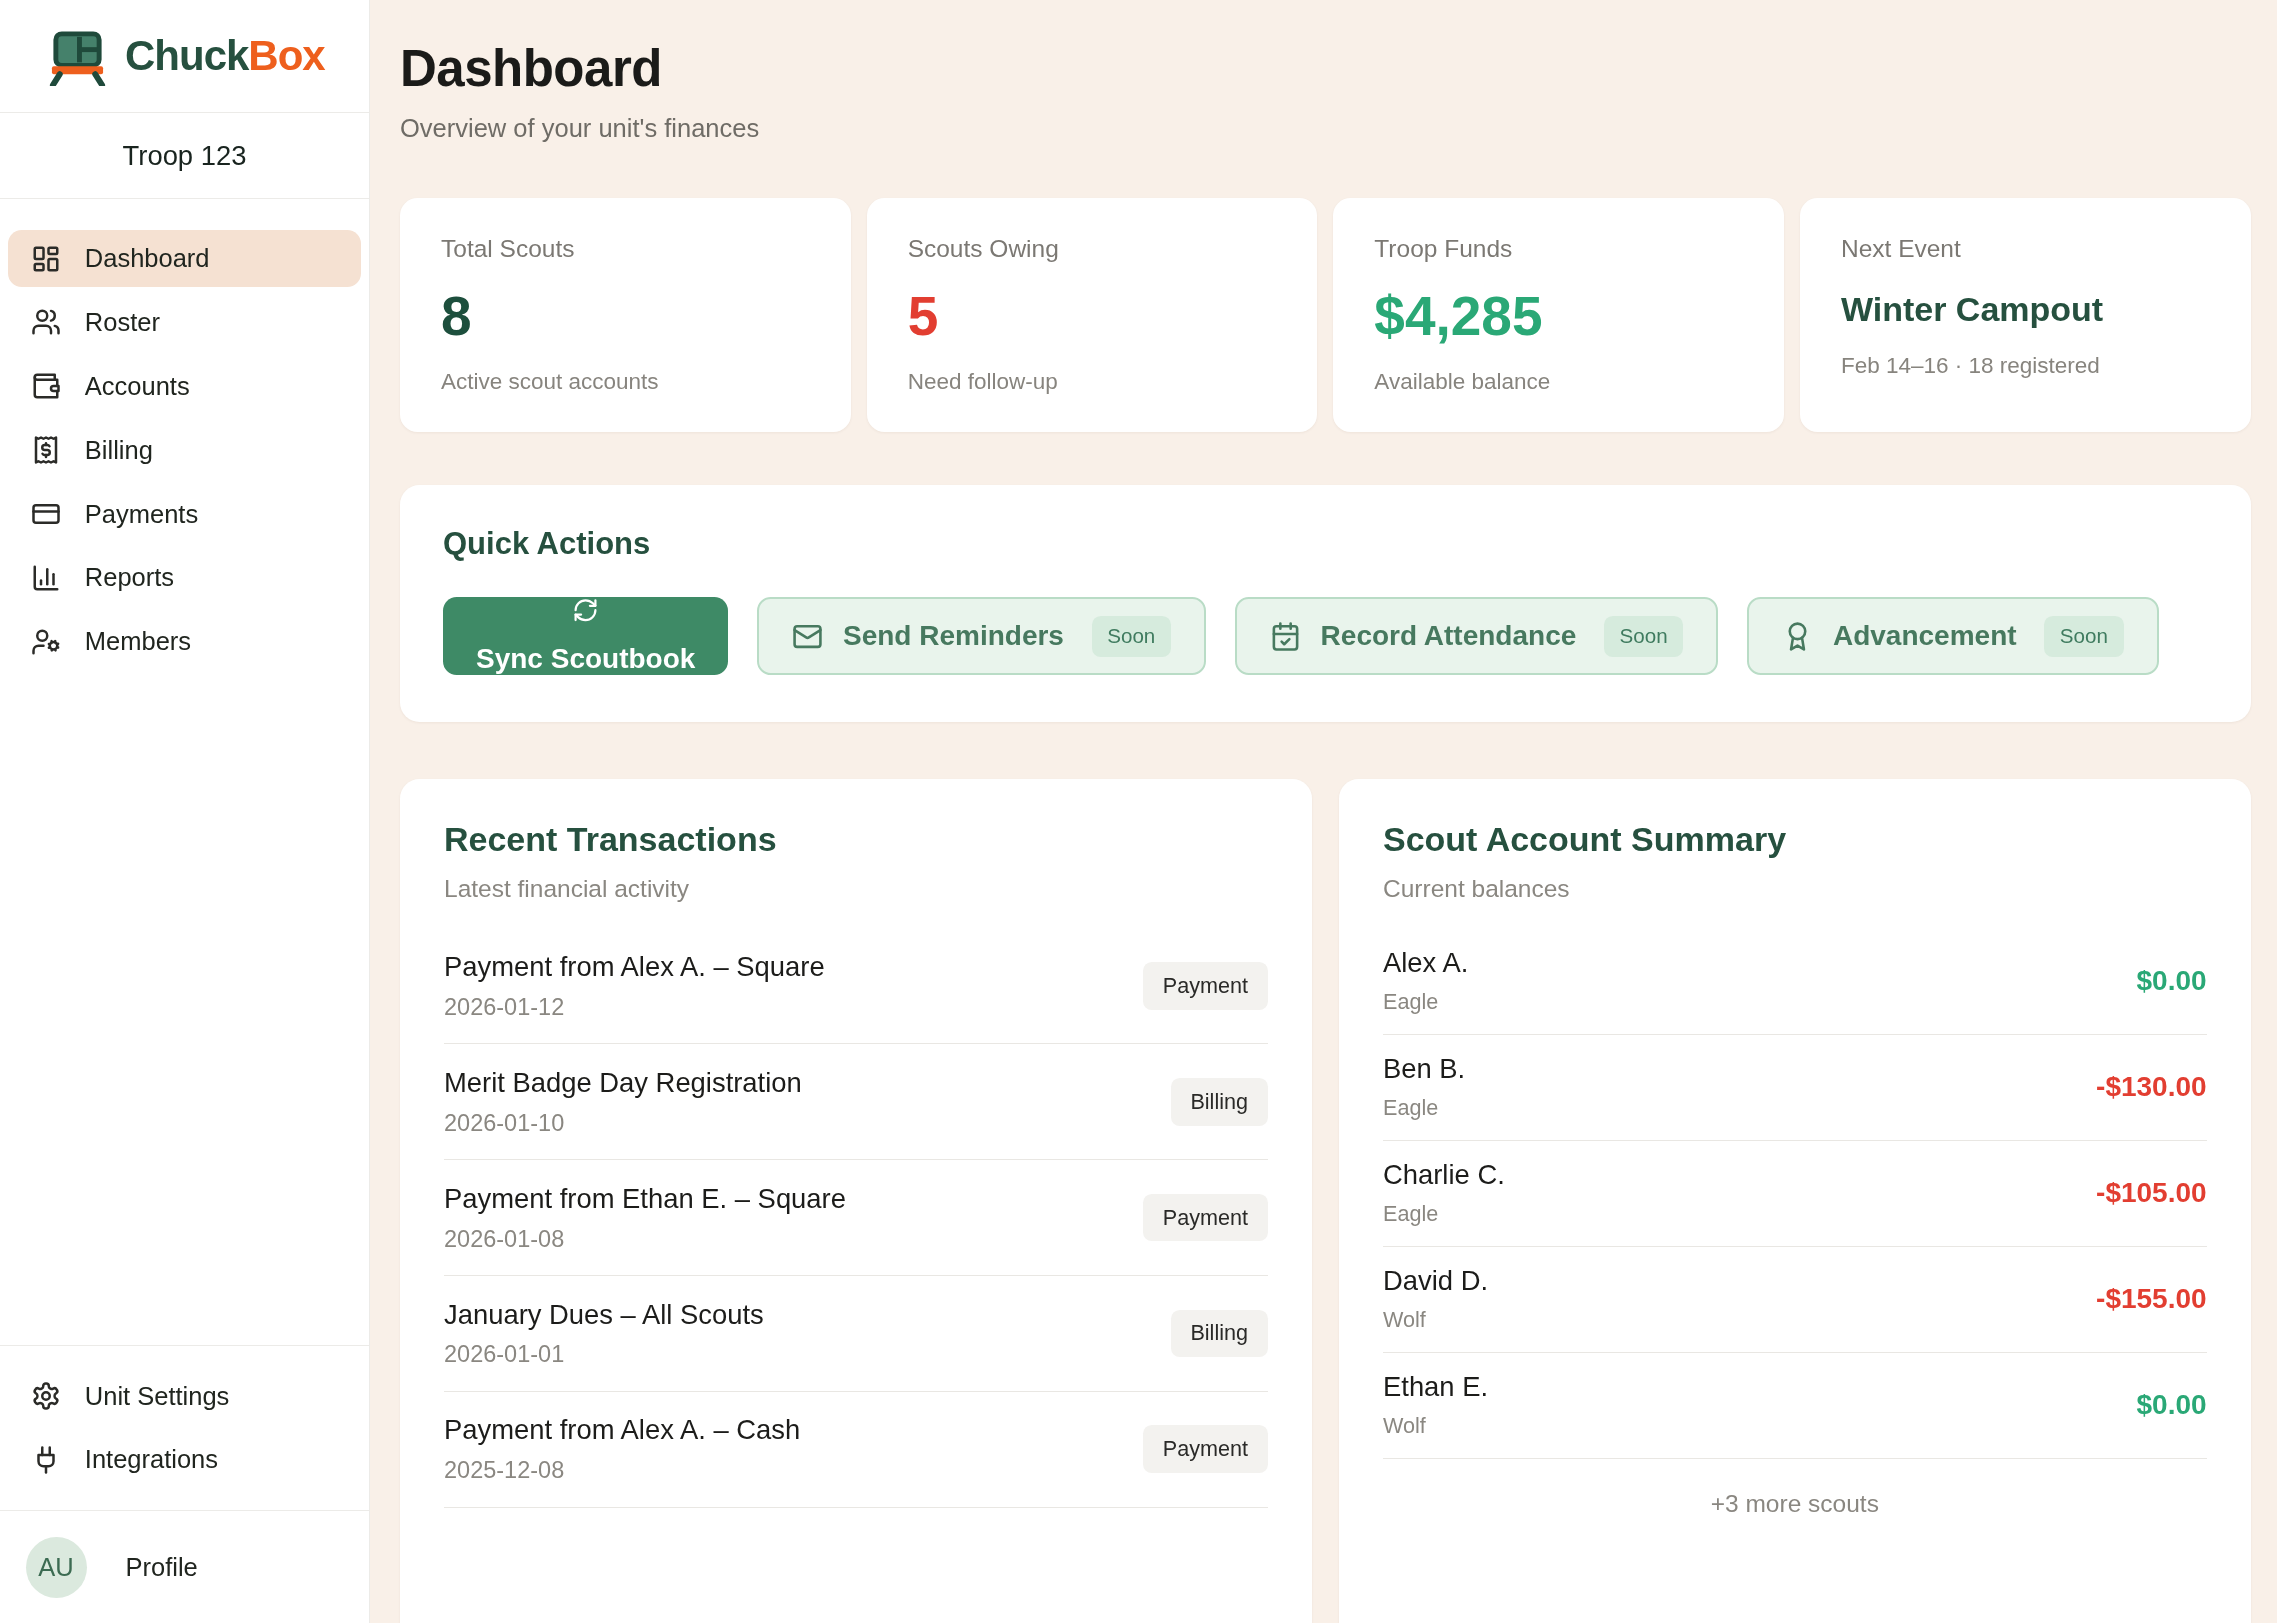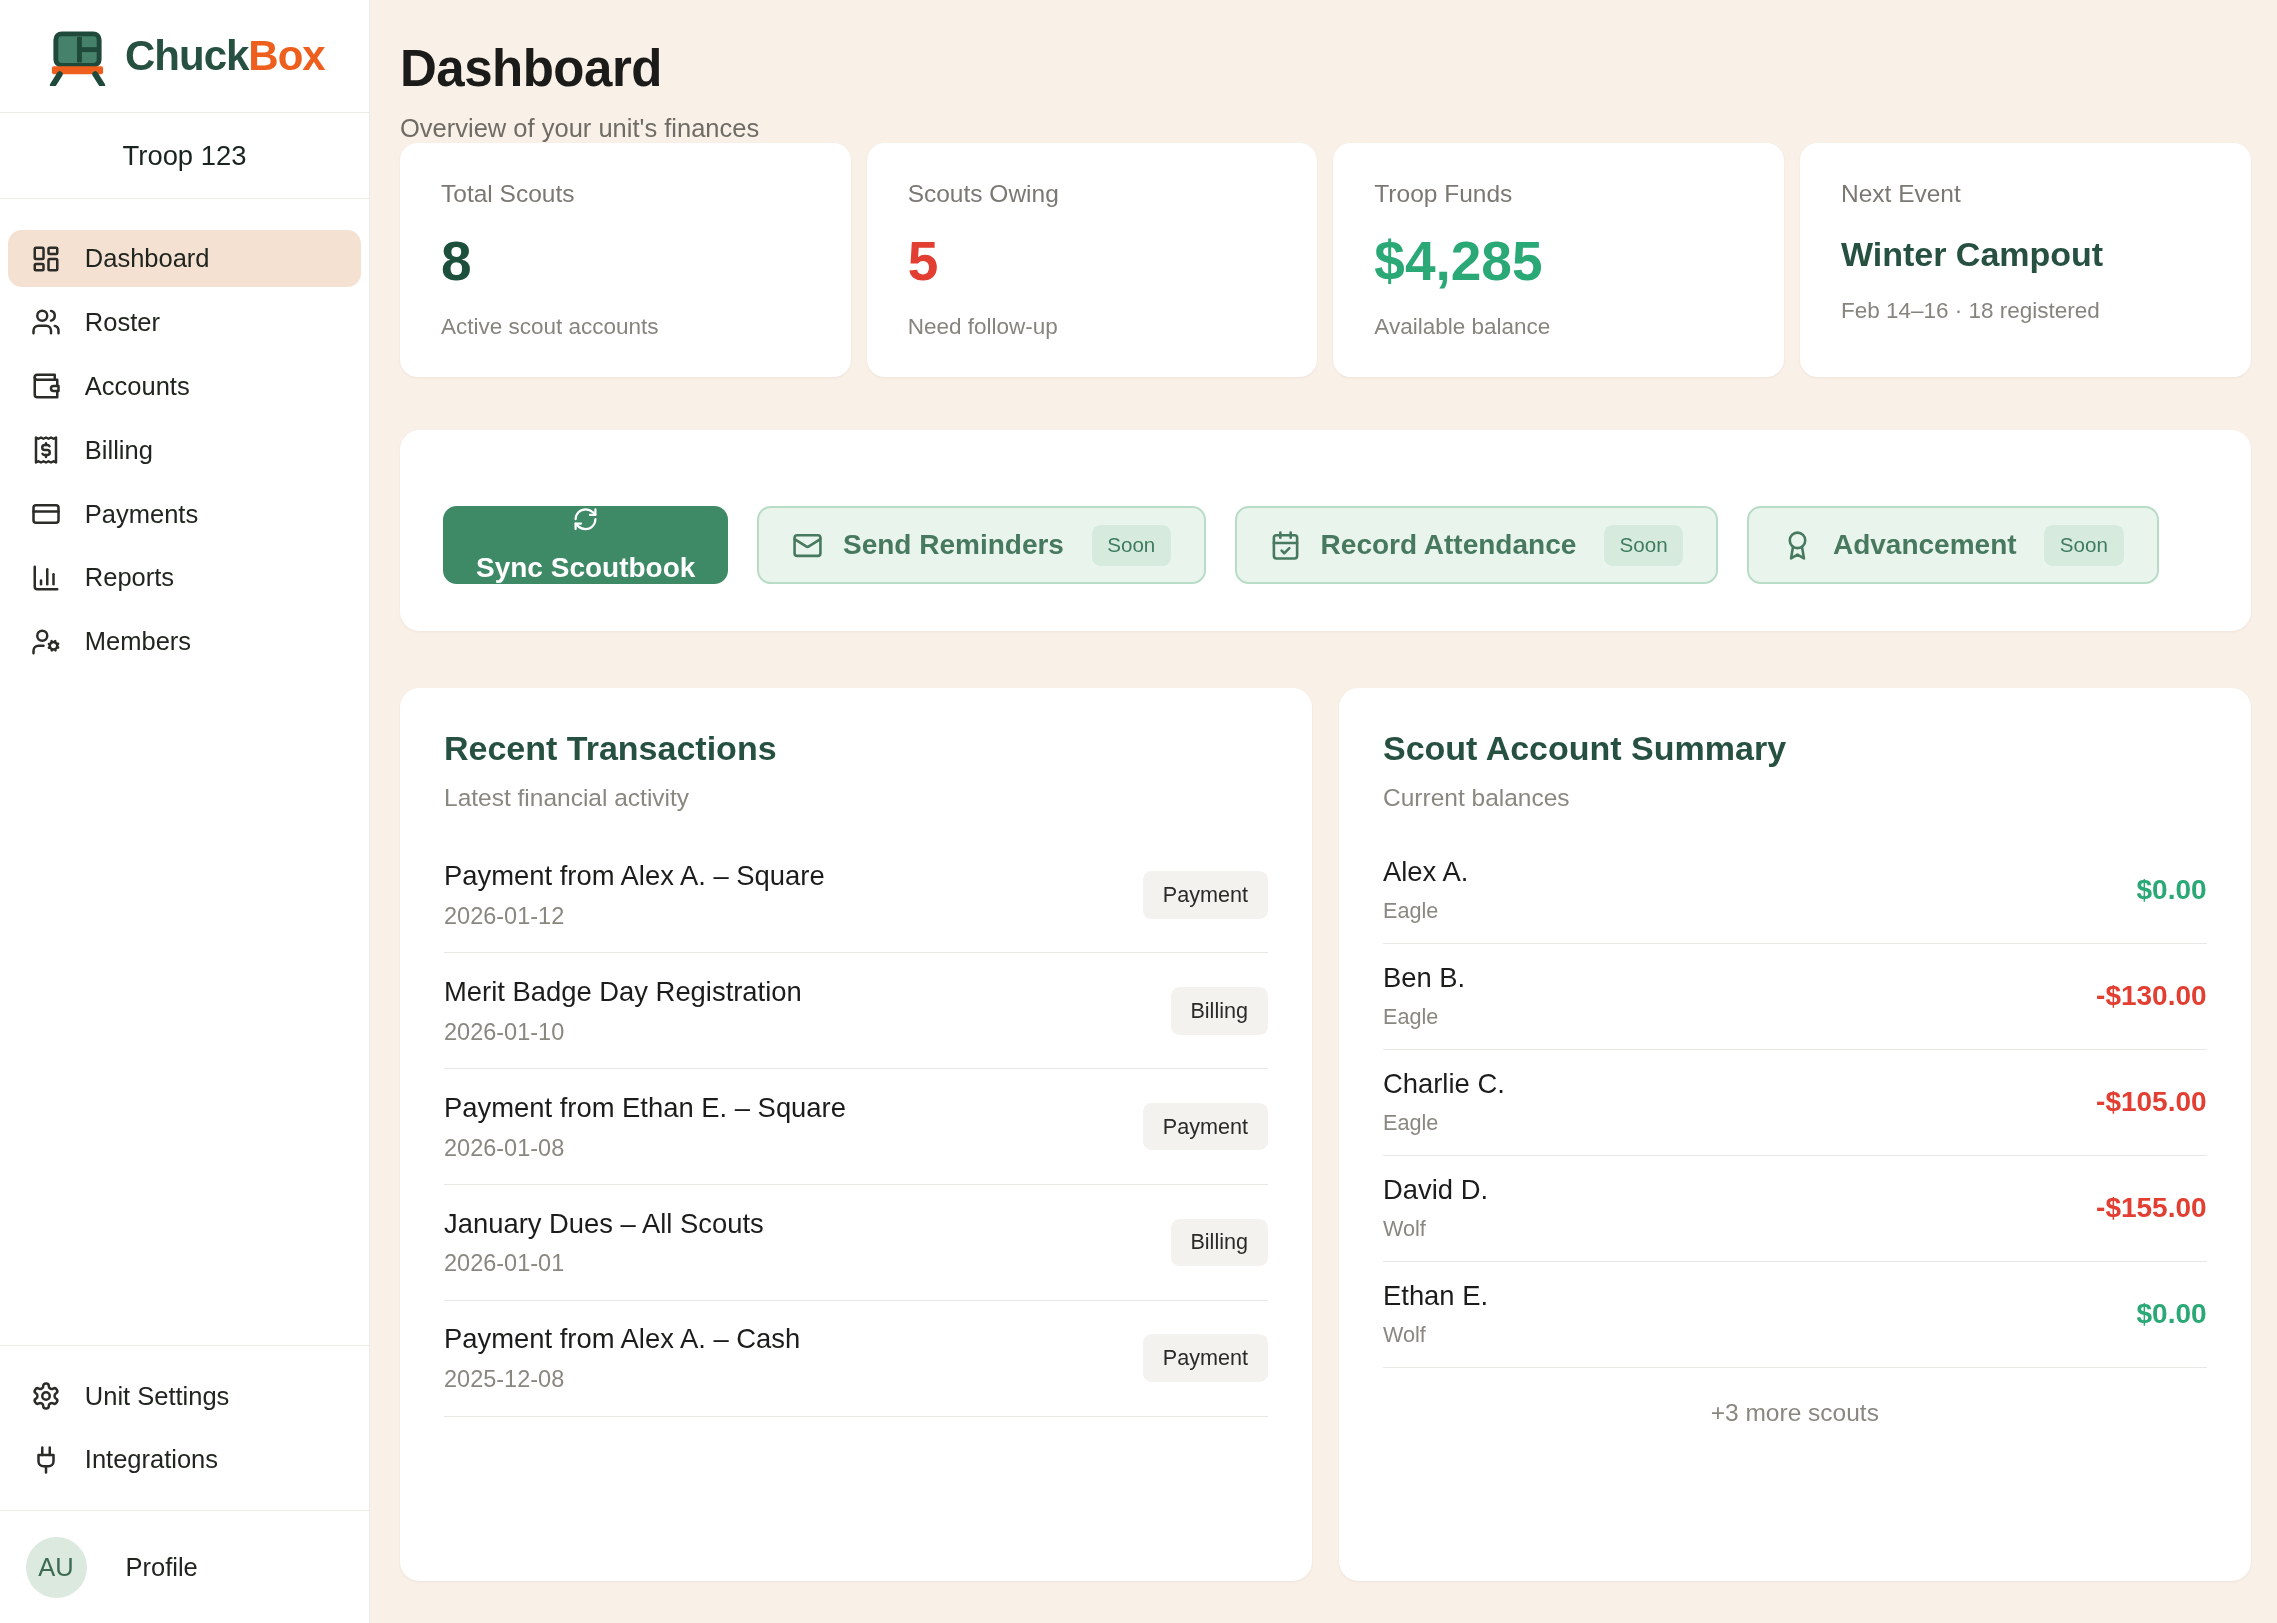--- a/index.html
+++ b/index.html
@@ -36,21 +36,21 @@
   .profile-section{border-top:1px solid var(--sidebar-border);padding:25.5px 25.5px;
     display:flex;align-items:center;gap:39px;}
   .avatar{width:61px;height:61px;border-radius:50%;background:var(--avatar-bg);
     color:var(--avatar-text);font-size:25.5px;display:flex;align-items:center;justify-content:center;}
   .profile-label{font-size:25.5px;color:#20251f;}
   
   .main{flex:1;padding:39px 27.4px 0 30px;}
   h1{font-size:51px;font-weight:800;color:#1b1b19;letter-spacing:-0.5px;}
   .subtitle{font-size:25.5px;color:#6f6c66;margin-top:15.7px;}
   
-  .stats{display:grid;grid-template-columns:repeat(4,1fr);gap:16px;}
+  .stats{margin-top:55px;display:grid;grid-template-columns:repeat(4,1fr);gap:16px;}
   .stat-card{background:var(--card-bg);border-radius:17.6px;padding:37px 41px;
     box-shadow:0 1px 2.9px rgba(60,40,20,0.06);}
   .stat-label{font-size:24.5px;color:#7b7873;}
   .stat-value{font-size:55px;font-weight:700;margin:25.5px 0 23.5px;line-height:1.05;}
   .stat-value.v-dark{color:var(--dark-green);}
   .stat-value.v-red{color:var(--red);}
   .stat-value.v-green{color:var(--green);}
   .stat-value.v-event{font-size:34px;color:var(--heading-green);margin:29px 0 25.5px;}
   .stat-sub{font-size:22.5px;color:#87847e;}
   
@@ -227,20 +227,21 @@
       <div class="stat-sub">Available balance</div>
     </div>
     <div class="stat-card">
       <div class="stat-label">Next Event</div>
       <div class="stat-value v-event">Winter Campout</div>
       <div class="stat-sub">Feb 14–16 · 18 registered</div>
     </div>
   </section>
 
   <section class="qa-panel">
+    <div class="qa-title">Quick Actions</div>
     <div class="qa-buttons">
       <button class="qa-btn primary">
         <svg viewBox="0 0 24 24" fill="none" stroke="currentColor" stroke-width="2" stroke-linecap="round" stroke-linejoin="round">
             <path d="M3 12a9 9 0 0 1 9-9 9.75 9.75 0 0 1 6.74 2.74L21 8"></path>
             <path d="M21 3v5h-5"></path>
             <path d="M21 12a9 9 0 0 1-9 9 9.75 9.75 0 0 1-6.74-2.74L3 16"></path>
             <path d="M8 16H3v5"></path>
           </svg>
         <span>Sync Scoutbook</span>
       </button>

